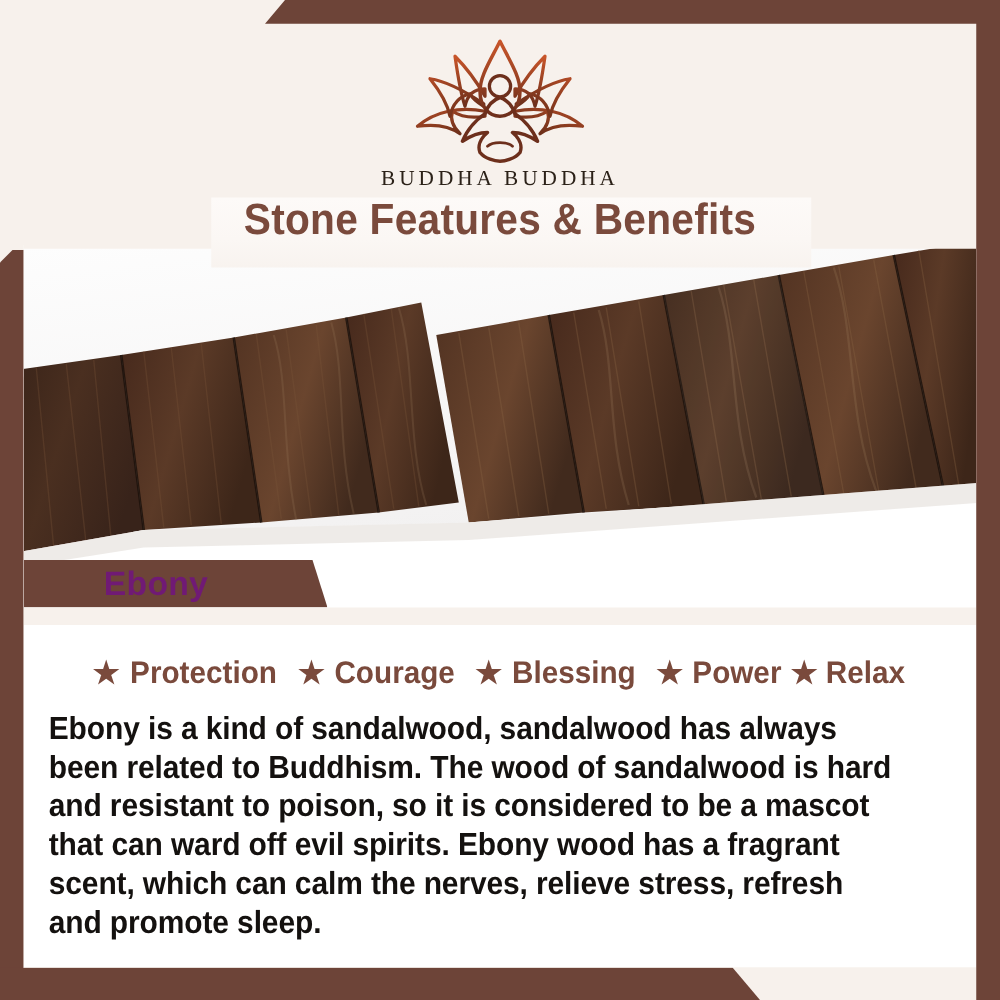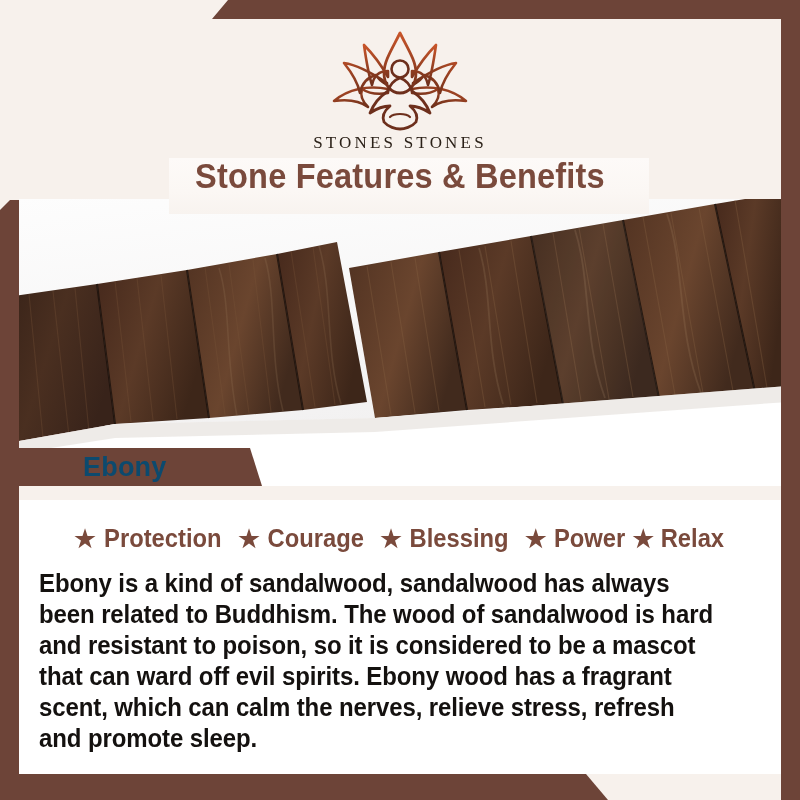--- a/index.html
+++ b/index.html
@@ -149,21 +149,21 @@
     clip-path: polygon(0 0, 231px 0, 243px 38px, 0 38px);
     z-index: 5;
   }
   .ebony-text {
     position: absolute;
     left: 83px;
     top: 452px;
     font-family: "Liberation Sans Narrow", "Liberation Sans", sans-serif;
     font-size: 27px;
     font-weight: 700;
-    color: #0c4a6e;
+    color: #701a75;
     letter-spacing: 0.2px;
     z-index: 6;
   }
 
   
   .content {
     position: absolute;
     left: 19px;
     top: 486px;
     width: 762px;
@@ -267,21 +267,21 @@
 
         <circle cx="86" cy="42" r="8.5" fill="none" stroke="#6d2f1c" stroke-width="2.6"></circle>
 
         <path d="M86 51 C80 53 76 58 74 64 C68 68 60 76 56 86 C62 82 70 79 76 79
                  C70 84 68 90 70 95 C74 100 82 102 86 102 C90 102 98 100 102 95
                  C104 90 102 84 96 79 C102 79 110 82 116 86 C112 76 104 68 98 64
                  C96 58 92 53 86 51 Z" fill="none" stroke="#6d2f1c" stroke-width="2.8" stroke-linejoin="round"></path>
 
         <path d="M76 90 C80 86 92 86 96 90" fill="none" stroke="#6d2f1c" stroke-width="2.2" stroke-linecap="round"></path>
       </svg>
-      <span class="logo-word">STONES STONES</span>
+      <span class="logo-word">BUDDHA BUDDHA</span>
     </div>
 
     <div class="title-banner"></div>
     <div class="title-text">Stone Features &amp; Benefits</div>
   </div>
 
   <div class="hero">
     <svg width="762" height="296" viewBox="0 0 762 296">
       <defs>
         <linearGradient id="bg" x1="0" y1="0" x2="0.3" y2="1">

